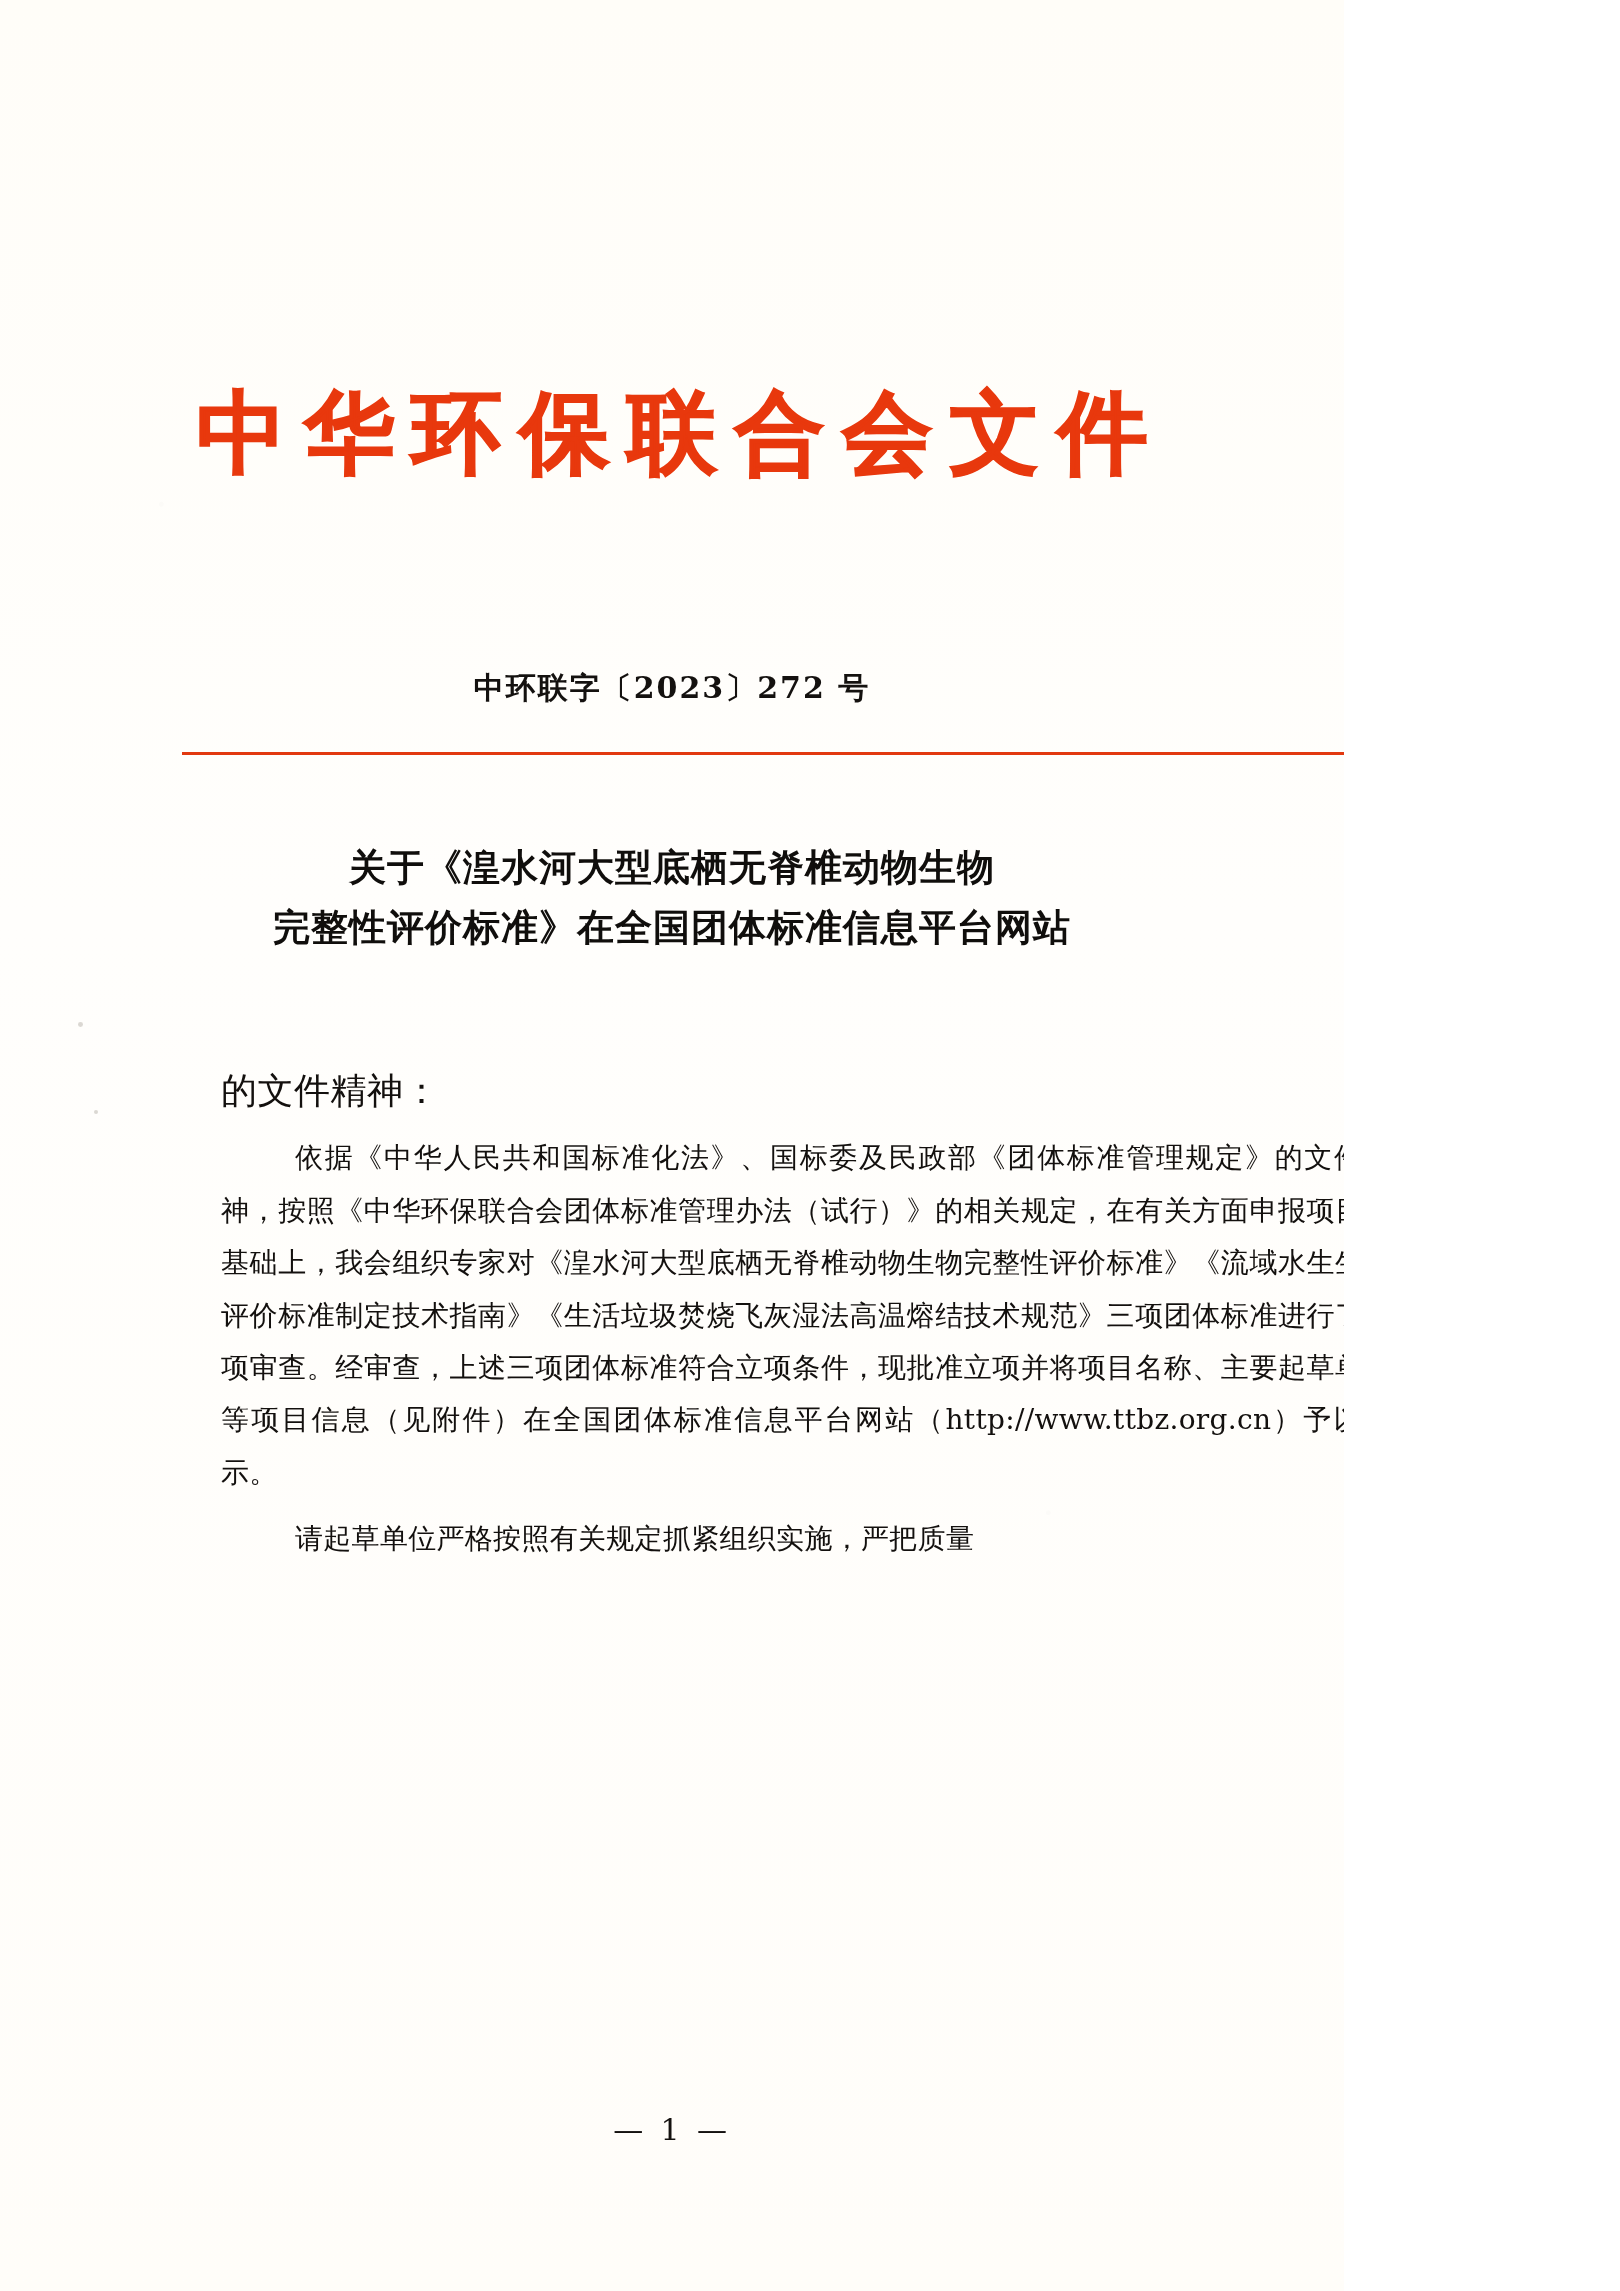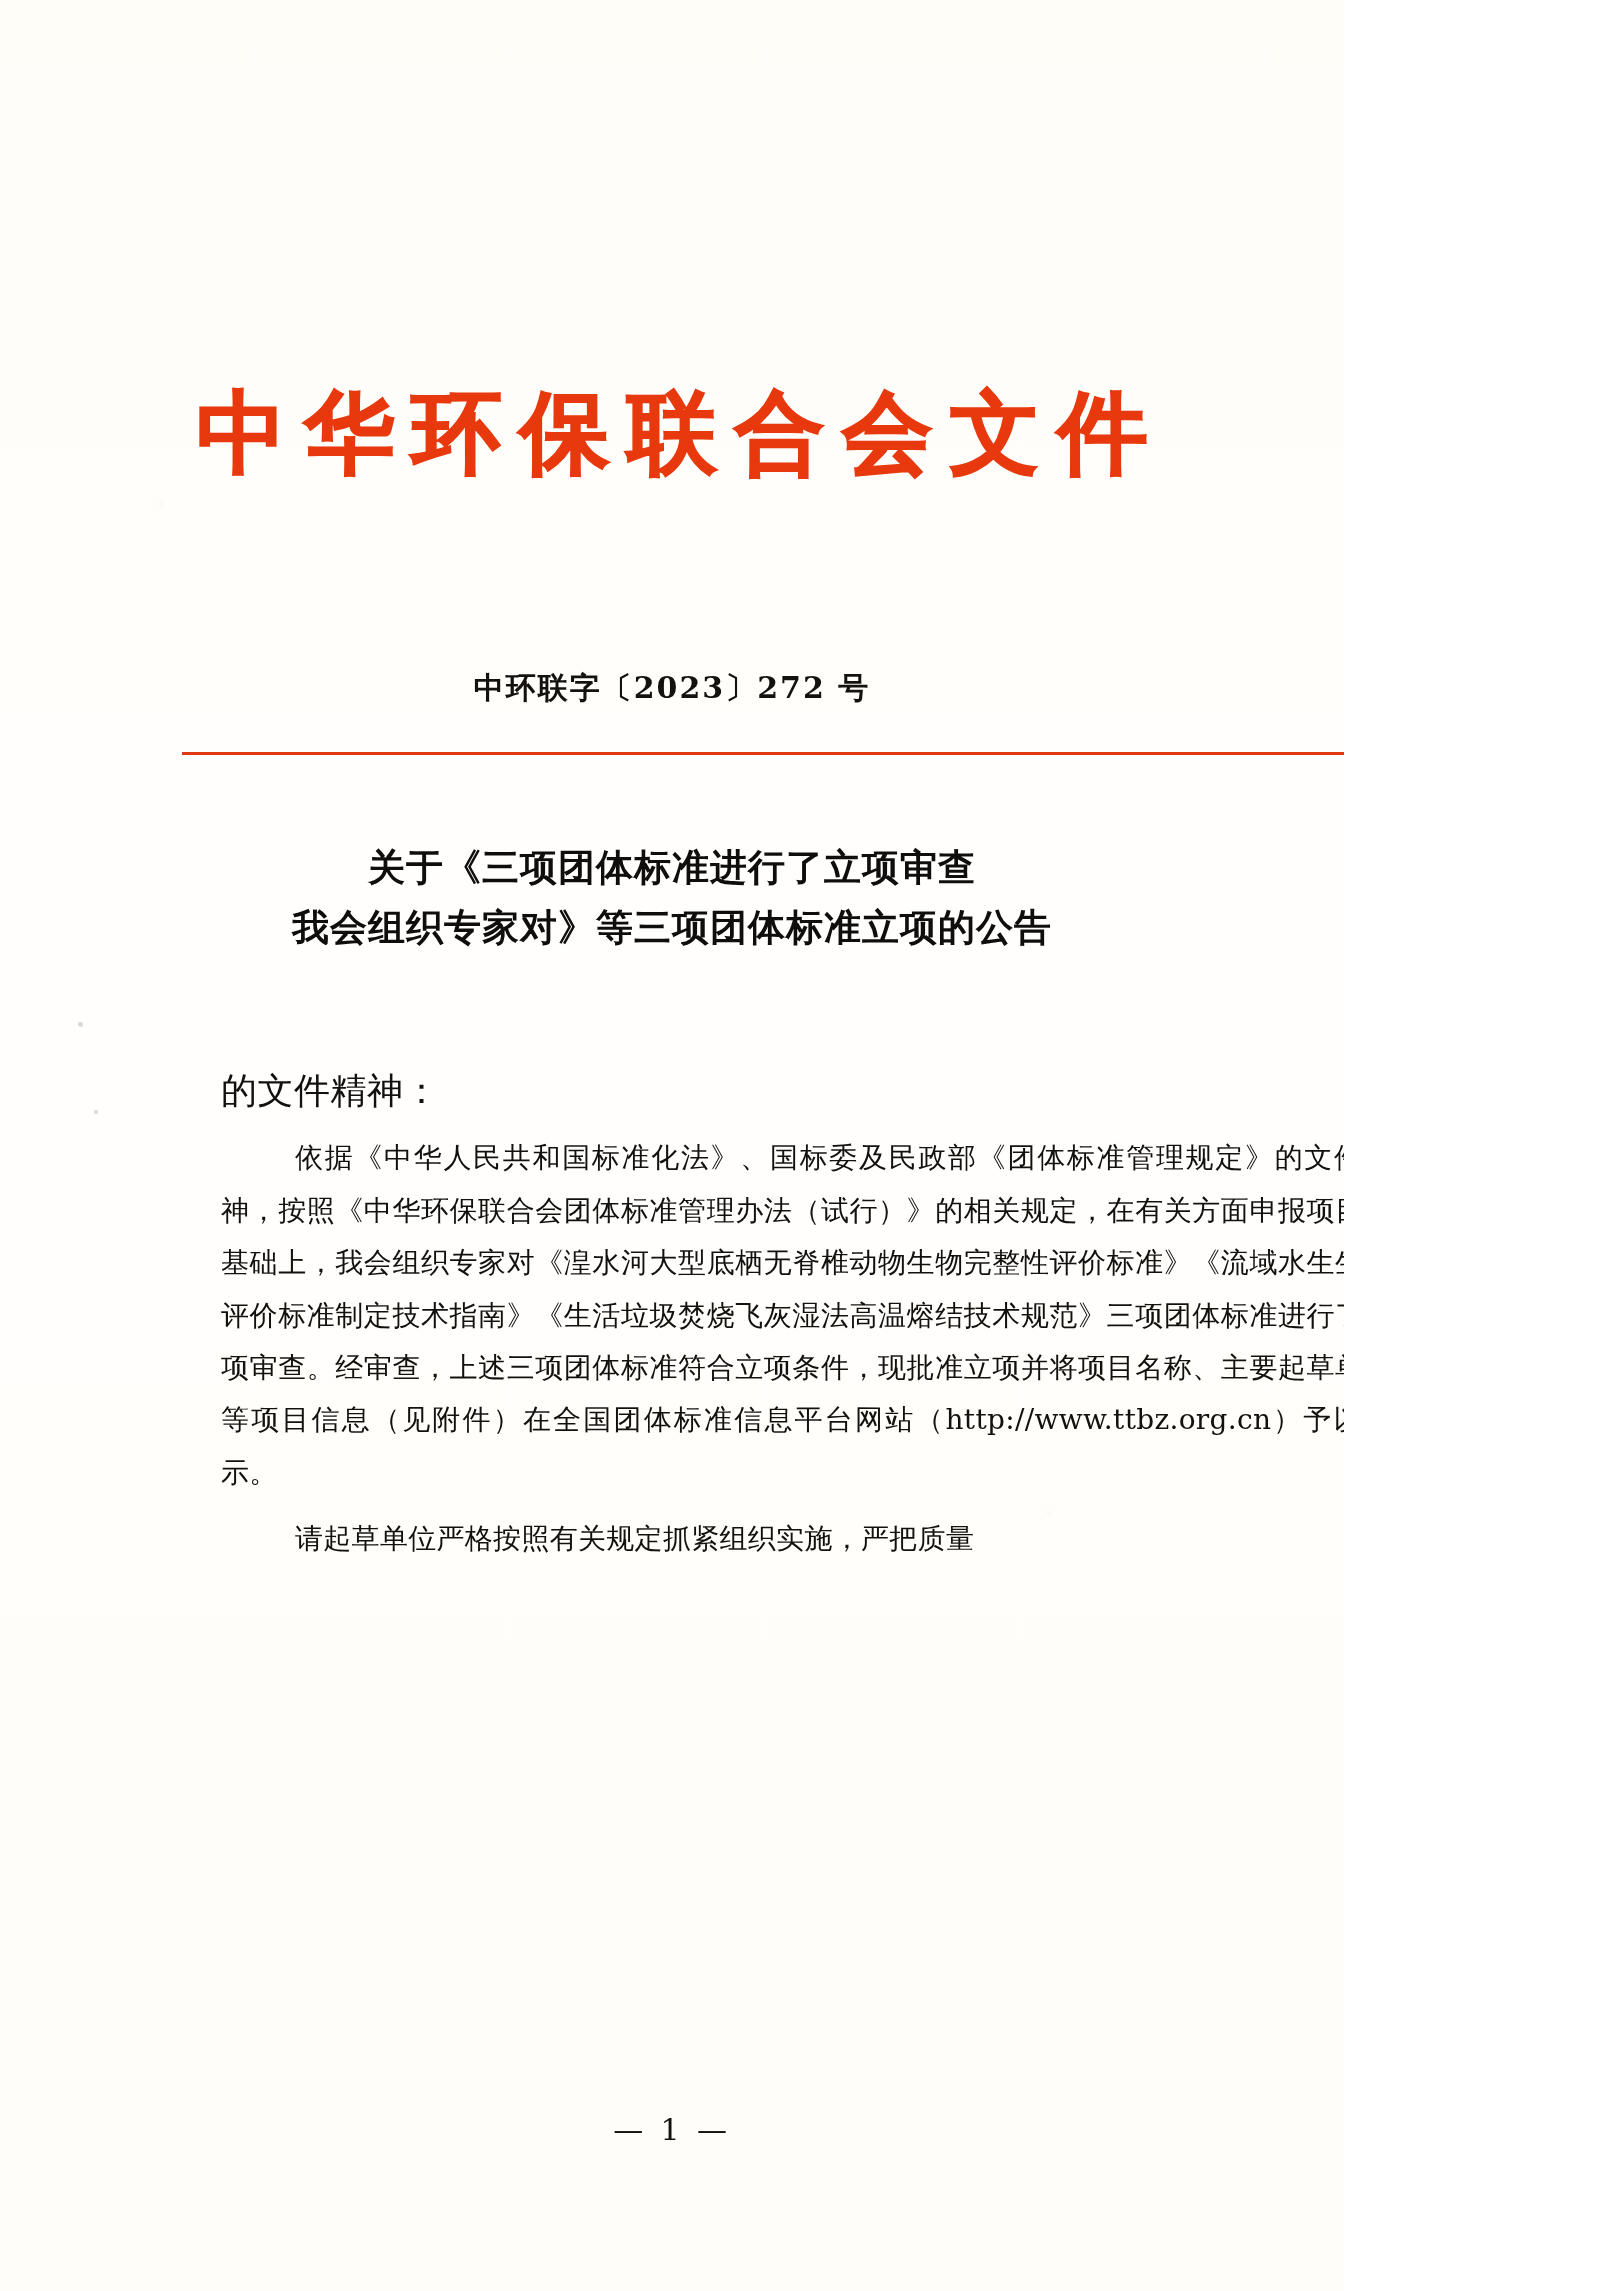--- a/index.html
+++ b/index.html
@@ -150,22 +150,22 @@
 
   <div class="masthead">
     <div class="masthead-title">中华环保联合会文件</div>
   </div>
 
   <div class="doc-number">中环联字〔2023〕272 号</div>
 
   <div class="red-rule"></div>
 
   <div class="doc-title">
-    <span class="line">关于《三项团体标准进行了立项审查</span>
-    <span class="line">我会组织专家对》等三项团体标准立项的公告</span>
+    <span class="line">关于《湟水河大型底栖无脊椎动物生物</span>
+    <span class="line">完整性评价标准》在全国团体标准信息平台网站</span>
   </div>
 
   <div class="body-area">
     <div class="salutation">的文件精神：</div>
     <div class="para">依据《中华人民共和国标准化法》、国标委及民政部《团体标准管理规定》的文件精神，按照《中华环保联合会团体标准管理办法（试行）》的相关规定，在有关方面申报项目的基础上，我会组织专家对《湟水河大型底栖无脊椎动物生物完整性评价标准》《流域水生生物评价标准制定技术指南》《生活垃圾焚烧飞灰湿法高温熔结技术规范》三项团体标准进行了立项审查。经审查，上述三项团体标准符合立项条件，现批准立项并将项目名称、主要起草单位等项目信息（见附件）在全国团体标准信息平台网站（http://www.ttbz.org.cn）予以公示。</div>
     <div class="para">请起草单位严格按照有关规定抓紧组织实施，严把质量</div>
   </div>
 
   <div class="footer">— 1 —</div>
 </div>

